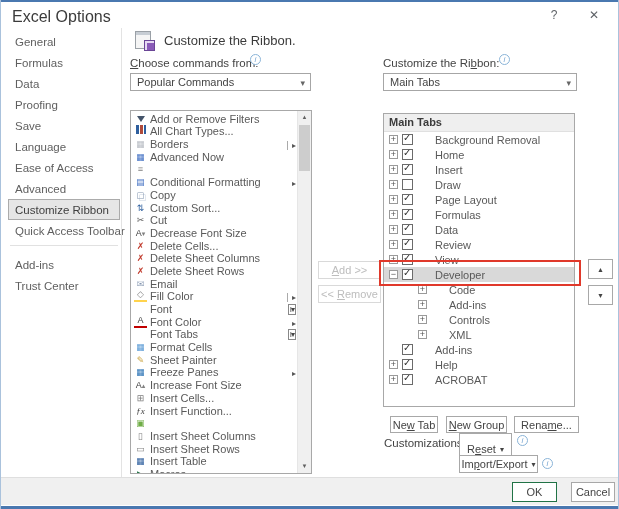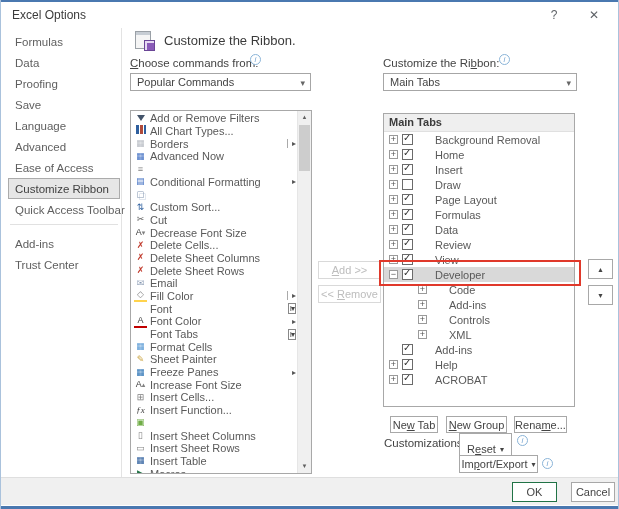--- a/index.html
+++ b/index.html
@@ -5,21 +5,21 @@
   html,body{margin:0;padding:0}
   body{width:619px;height:509px;position:relative;background:#fff;overflow:hidden;
        font-family:"Liberation Sans",sans-serif;color:#444}
   
   .edge{position:absolute;z-index:9}
   .edge.t{left:0;top:0;right:0;height:2px;background:#4a78b0}
   .edge.b{left:0;bottom:0;right:0;height:3px;background:#4a78b0}
   .edge.l{left:0;top:0;bottom:0;width:1px;background:#aac2dc}
   .edge.r{right:0;top:0;bottom:0;width:1px;background:#aac2dc}
   .titlebar{position:absolute;left:1px;top:2px;right:1px;height:25px;background:#fff}
-  .title{position:absolute;left:11px;top:6px;font-size:12px;color:#3b3b3b}
+  .title{position:absolute;left:11px;top:6px;font-size:16px;color:#3b3b3b}
   .tbtn{position:absolute;top:3px;width:28px;height:20px;text-align:center;line-height:20px;
         font-size:12px;color:#5f6368;cursor:default}
   .help{right:50px}.close{right:10px}
   
   .sidebar{position:absolute;left:8px;top:31px;width:112px}
   .sbitem{height:21px;line-height:20px;padding-left:6px;font-size:11.5px;color:#5f5f5f;
           border:1px solid transparent;box-sizing:border-box;white-space:nowrap}
   .sbitem.sel{background:#e6e6e6;border-color:#ababab;color:#3f3f3f}
   .sbsep{height:8px;border-top:1px solid #e1e1e1;margin:4px 2px 0 2px}
   .vdiv{position:absolute;left:121px;top:28px;height:449px;width:1px;background:#e3e3e3}
@@ -42,21 +42,21 @@
   
   .combo{position:absolute;height:18px;border:1px solid #a6a6a6;background:#fff;font-size:11px;
          color:#444;line-height:16px;padding-left:6px;box-sizing:border-box;cursor:default}
   .combo .dar{position:absolute;right:5px;top:1px;font-size:9px;color:#666}
   .combo-left{left:130px;top:73px;width:181px}
   .combo-right{left:383px;top:73px;width:194px}
   
   .cmdlist{position:absolute;left:130px;top:110px;width:182px;height:364px;border:1px solid #a8a8a8;
            background:#fff;box-sizing:border-box;overflow:hidden}
   .rows{position:absolute;left:0;top:1px;right:13px;bottom:0;overflow:hidden}
-  .crow{display:flex;align-items:center;height:12.7px;padding:0 2px 0 3px;font-size:11px;color:#595959}
+  .crow{display:flex;align-items:flex-end;height:12.7px;padding:0 2px 0 3px;font-size:11px;color:#595959}
   .icn{width:13px;text-align:center;font-size:9px;flex:none;margin-right:3px;line-height:11px}
   .clbl{flex:1;white-space:nowrap;overflow:hidden}
   .subm{font-size:8px;color:#555;flex:none;padding-left:4px}
   .subm.split{border-left:1px solid #aaa}
   .fp{flex:none;border:1px solid #888;font-size:8px;line-height:9px;height:11px;padding:0 1px;
       color:#444;letter-spacing:-1px;box-sizing:border-box;background:#fff}
   .sbar{position:absolute;top:0;right:0;bottom:0;width:13px;background:#f0f0f0;border-left:1px solid #e6e6e6}
   .sup,.sdn{position:absolute;left:0;right:0;height:13px;text-align:center;font-size:6px;
             color:#606060;line-height:13px}
   .sup{top:0}.sdn{bottom:0}
@@ -94,21 +94,21 @@
   .i-table::before{content:"▦";color:#2e5f9e}
   .i-macro-play::before{content:"▶";color:#217346}
   
   .btn{position:absolute;background:#fff;border:1px solid #a8a8a8;font-size:11px;color:#444;
        box-sizing:border-box;display:flex;align-items:center;justify-content:center;cursor:default}
   .dis{color:#bdbdbd;border-color:#d9d9d9}
   .addbtn{left:318px;top:261px;width:63px;height:18px}
   .rembtn{left:318px;top:285px;width:63px;height:18px}
   .newtab{left:390px;top:416px;width:48px;height:17px}
   .newgrp{left:446px;top:416px;width:61px;height:17px}
-  .rename{left:514px;top:416px;width:53px;height:17px}
+  .rename{left:514px;top:416px;width:65px;height:17px}
   .resetbtn{left:459px;top:433px;width:53px;height:32px}
   .impexp{left:459px;top:455px;width:79px;height:18px}
   .bdar{font-size:8px;margin-left:4px}
   .custlbl{position:absolute;left:384px;top:437px;font-size:11.5px;color:#444}
   
   .tree{position:absolute;left:383px;top:113px;width:192px;height:294px;border:1px solid #a8a8a8;
         background:#fff;box-sizing:border-box;overflow:hidden}
   .thead{height:17px;line-height:17px;background:#efefef;font-size:11px;font-weight:bold;
          color:#3b3b3b;padding-left:5px;border-bottom:1px solid #e0e0e0}
   .trow{display:flex;align-items:center;height:15px;padding-left:5px;font-size:11px;color:#595959}
@@ -144,27 +144,28 @@
 <div class="edge l"></div>
 <div class="edge r"></div>
 
 <div class="titlebar">
   <span class="title">Excel Options</span>
   <span class="tbtn help">?</span>
   <span class="tbtn close">✕</span>
 </div>
 
 <div class="sidebar">
+    <div class="sbitem">General</div>
     <div class="sbitem">Formulas</div>
     <div class="sbitem">Data</div>
     <div class="sbitem">Proofing</div>
     <div class="sbitem">Save</div>
     <div class="sbitem">Language</div>
+    <div class="sbitem">Ease of Access</div>
     <div class="sbitem">Advanced</div>
-    <div class="sbitem">Ease of Access</div>
     <div class="sbitem sel">Customize Ribbon</div>
     <div class="sbitem">Quick Access Toolbar</div>
     <div class="sbsep"></div>
     <div class="sbitem">Add-ins</div>
     <div class="sbitem">Trust Center</div>
   </div>
 <div class="vdiv"></div>
 
 <div class="hdr">
   <span class="ribicon">
@@ -203,20 +204,21 @@
       <div class="crow">
         <span class="icn i-align-center"></span>
       </div>
       <div class="crow">
         <span class="icn i-conditional-formatting"></span>
         <span class="clbl">Conditional Formatting</span>
         <span class="subm">▸</span>
       </div>
       <div class="crow">
         <span class="icn i-copy"></span>
+        <span class="clbl">Copy</span>
       </div>
       <div class="crow">
         <span class="icn i-sort"></span>
         <span class="clbl">Custom Sort...</span>
       </div>
       <div class="crow">
         <span class="icn i-scissors"></span>
         <span class="clbl">Cut</span>
       </div>
       <div class="crow">

